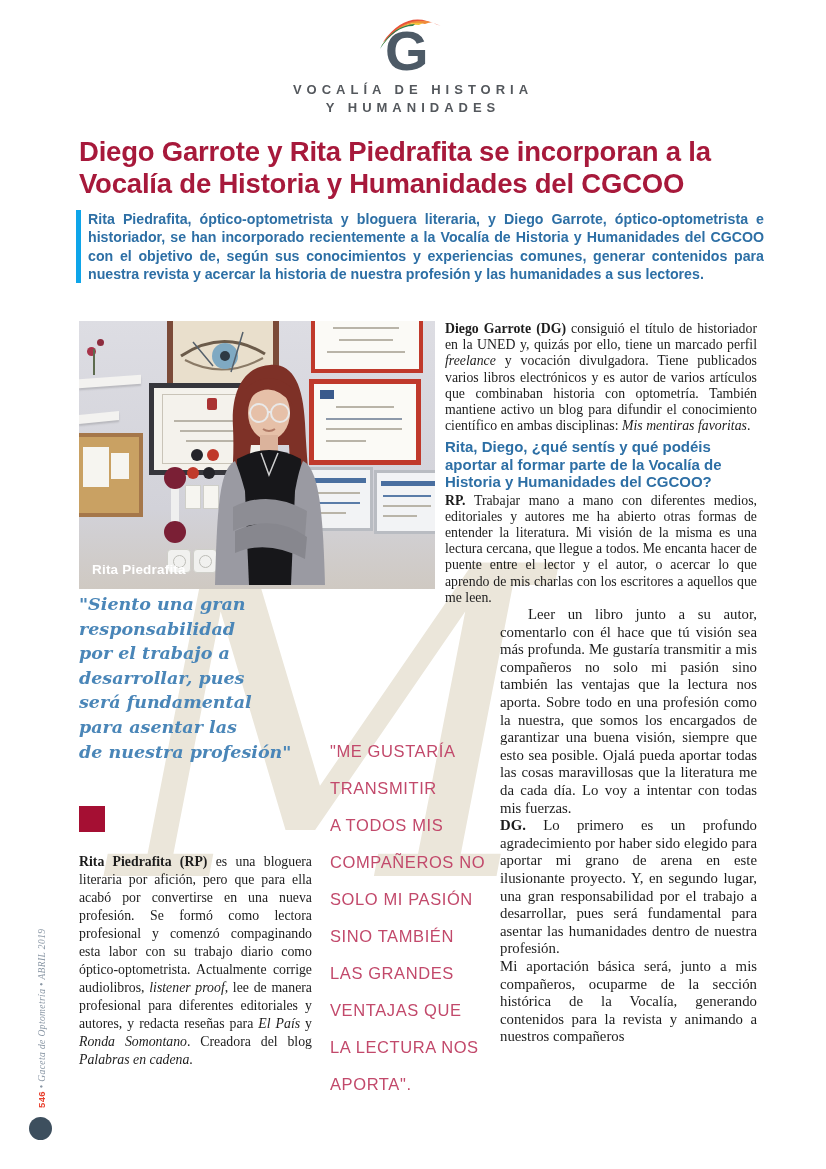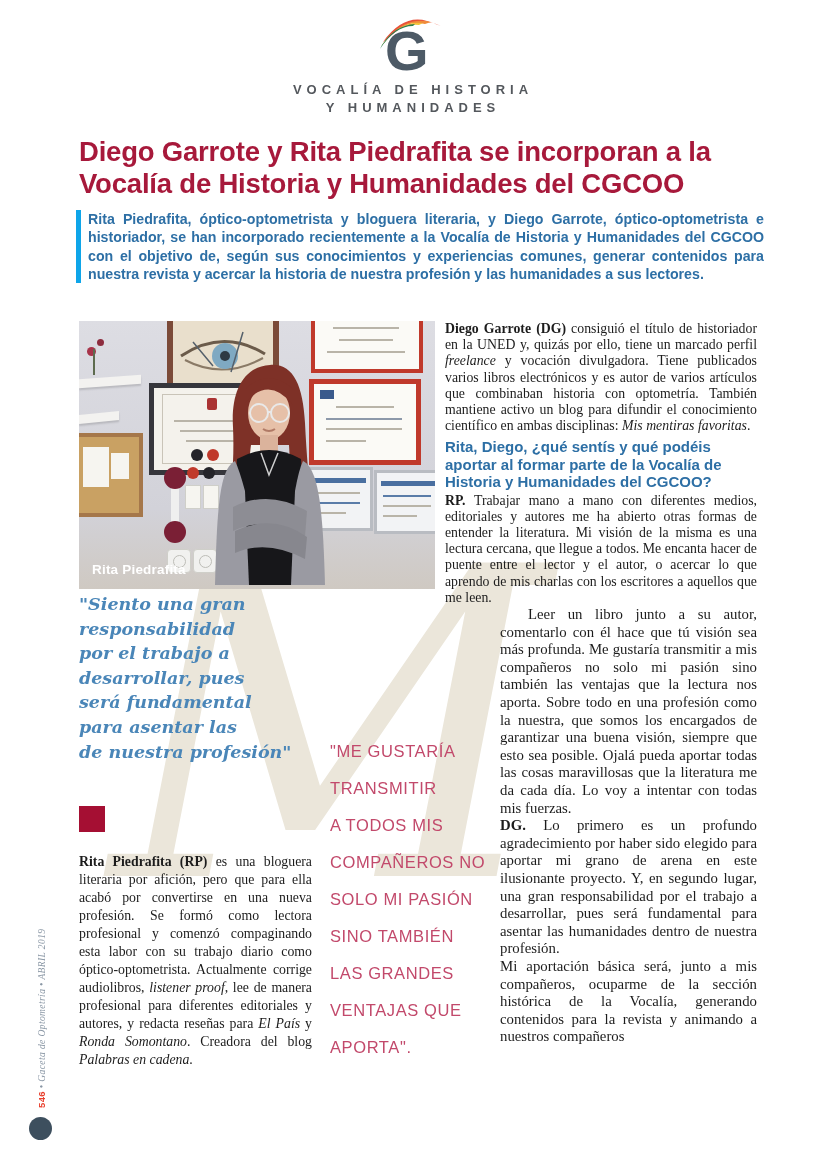--- a/index.html
+++ b/index.html
@@ -225,20 +225,21 @@
 
   <div class="quote-red">
       <div class="qline">"ME GUSTARÍA</div>
       <div class="qline">TRANSMITIR</div>
       <div class="qline">A TODOS MIS</div>
       <div class="qline">COMPAÑEROS NO</div>
       <div class="qline">SOLO MI PASIÓN</div>
       <div class="qline">SINO TAMBIÉN</div>
       <div class="qline">LAS GRANDES</div>
       <div class="qline">VENTAJAS QUE</div>
+      <div class="qline">LA LECTURA NOS</div>
       <div class="qline">APORTA".</div>
     </div>
 
   <div class="vtext">
     <span class="pgnum">546</span><span class="issue"> • Gaceta de Optometría • ABRIL 2019</span>
   </div>
   <div class="corner-dot"></div>
 
 </div>
 

